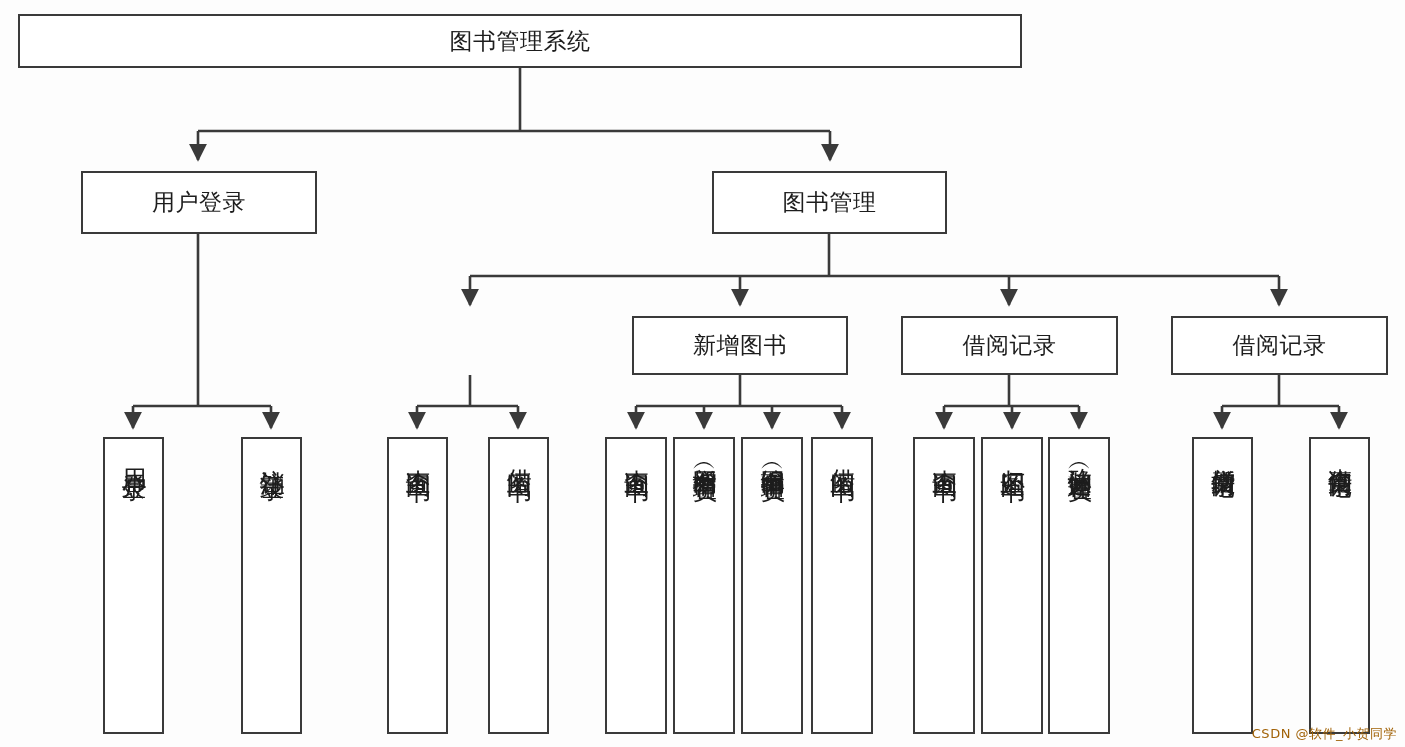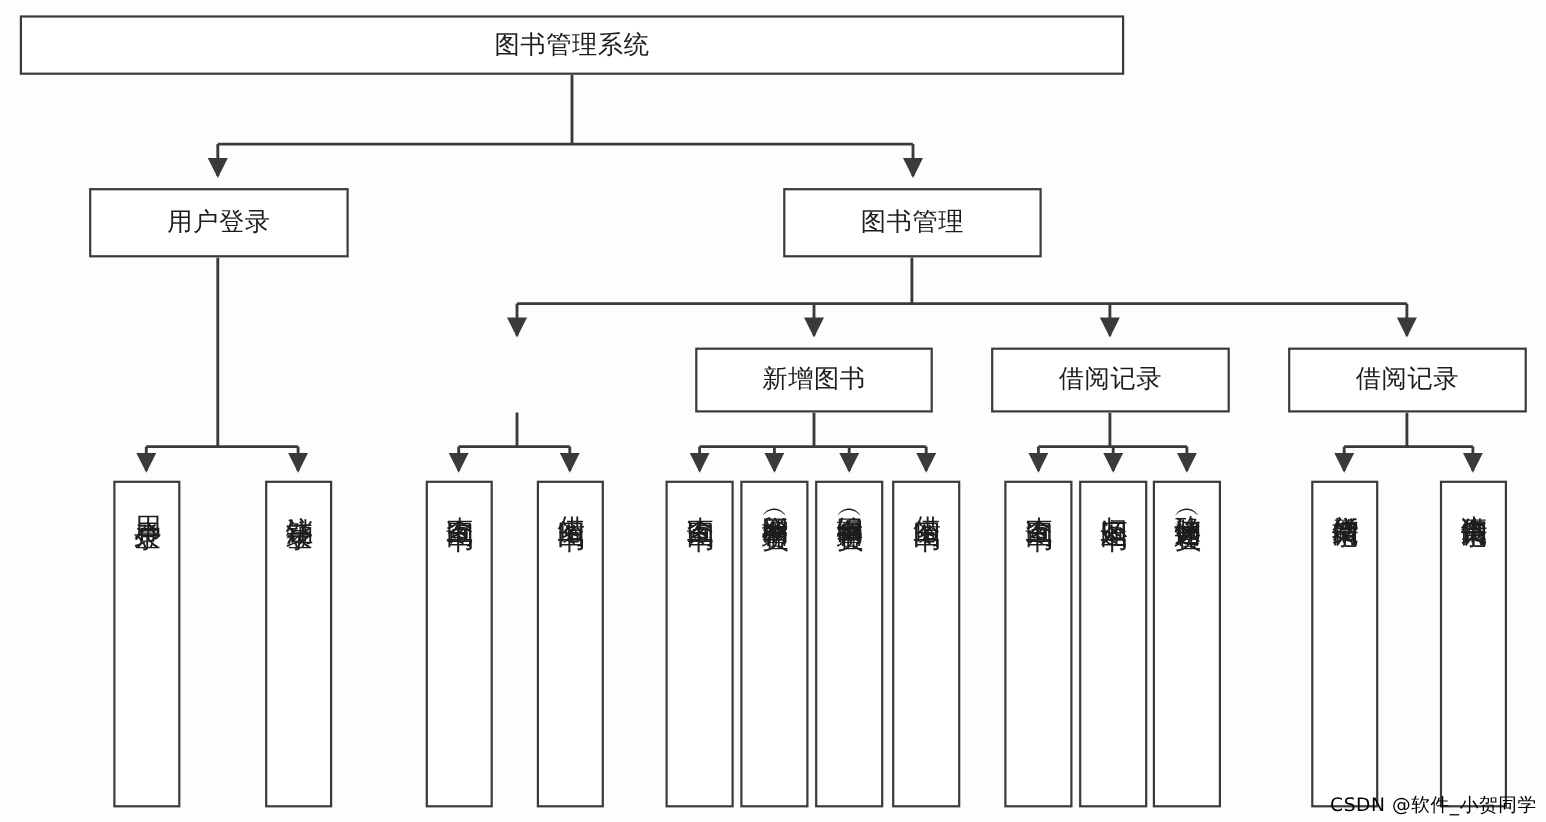--- a/index.html
+++ b/index.html
@@ -61,22 +61,22 @@
     color: #1d1d1d;
   }
   .vtext.long {
     font-size: 24px;
     letter-spacing: 1.5px;
   }
   #watermark {
     position: absolute;
     right: 8px;
     bottom: 4px;
-    font-size: 17px;
-    color: #000000;
+    font-size: 13px;
+    color: #a16207;
     letter-spacing: 0.5px;
     white-space: nowrap;
     user-select: none;
   }
 </style>
 </head>
 <body>
 
 <div id="diagram-root">
 

